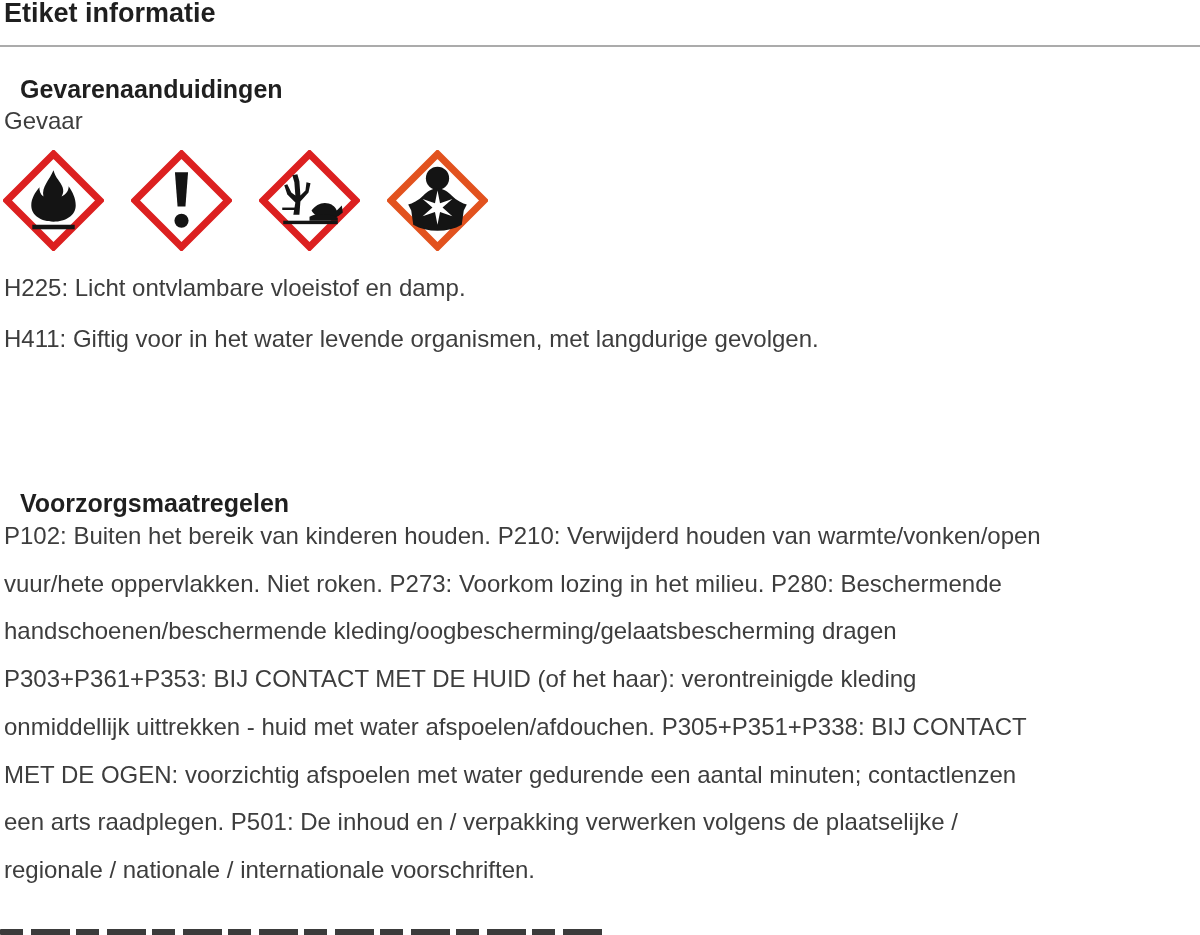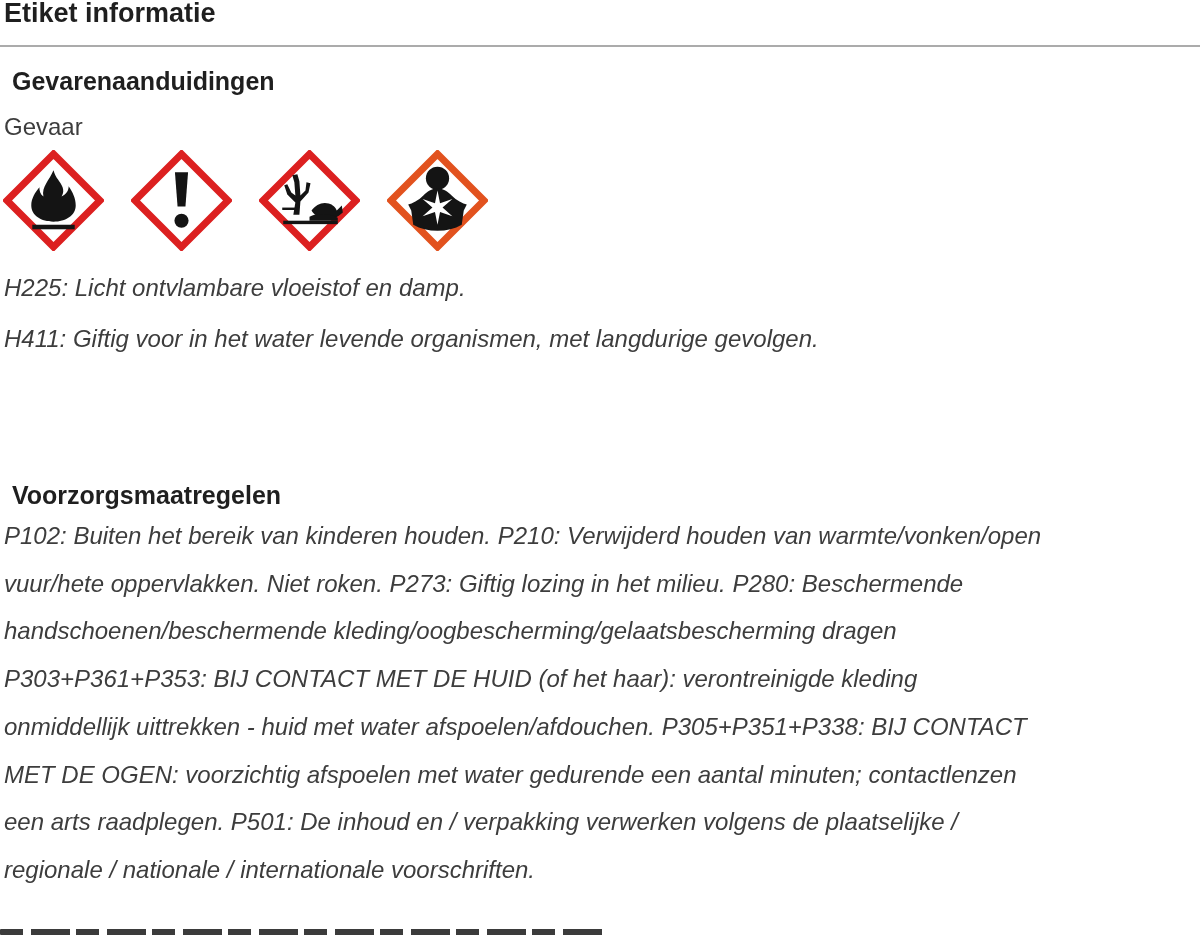--- a/index.html
+++ b/index.html
@@ -15,43 +15,43 @@
     left: 4px; top: -4px;
     font-size: 27px; line-height: 34px; font-weight: 700;
     color: #1f1f1f; margin: 0; white-space: nowrap;
   }
   .rule {
     left: 0; top: 45px; width: 1200px; height: 2px;
     background: #8f8f8f; opacity: .75;
   }
   .section-heading {
     left: 4px; font-size: 25px; line-height: 30px; font-weight: 700;
-    color: #1f1f1f; margin: 8px; white-space: nowrap;
+    color: #1f1f1f; margin: 16px; white-space: nowrap;
   }
   .heading-hazards { top: 58px; }
   .heading-precautions { top: 472px; }
   .signal-word {
-    left: 4px; top: 112px;
+    left: 4px; top: 106px;
     font-size: 24px; line-height: 30px; color: #3d3d3d; white-space: nowrap;
   }
   .picto-row { left: 0; top: 150px; width: 1200px; height: 101px; }
   .picto { position: absolute; top: 0; width: 101px; height: 101px; }
   .picto-1 { left: 3px; }
   .picto-2 { left: 131px; }
   .picto-3 { left: 259px; }
   .picto-4 { left: 387px; }
   .h-list {
     left: 4px; top: 263px; width: 1192px;
     font-size: 24px; line-height: 50.6px; color: #3d3d3d;
   }
   .p-list {
     left: 4px; top: 512px; width: 1192px;
     font-size: 24px; line-height: 47.7px; color: #3d3d3d;
   }
-  .textline { white-space: nowrap; font-style: italic; }
+  .textline { white-space: nowrap; }
   .cutoff-strip {
     left: 0; top: 929px; width: 606px; height: 6px;
     background: repeating-linear-gradient(90deg,
       #3b3b3b 0px, #3b3b3b 23px,
       transparent 23px, transparent 31px,
       #3b3b3b 31px, #3b3b3b 70px,
       transparent 70px, transparent 76px);
     border-radius: 1px;
   }
   svg .glyph-fill { stroke: none; }
@@ -101,21 +101,21 @@
 
 <div class="abs h-list">
   <div class="textline">H225: Licht ontvlambare vloeistof en damp.</div>
   <div class="textline">H411: Giftig voor in het water levende organismen, met langdurige gevolgen.</div>
 </div>
 
 <h2 class="abs section-heading heading-precautions">Voorzorgsmaatregelen</h2>
 
 <div class="abs p-list">
   <div class="textline">P102: Buiten het bereik van kinderen houden. P210: Verwijderd houden van warmte/vonken/open</div>
-  <div class="textline">vuur/hete oppervlakken. Niet roken. P273: Giftig lozing in het milieu. P280: Beschermende</div>
+  <div class="textline">vuur/hete oppervlakken. Niet roken. P273: Voorkom lozing in het milieu. P280: Beschermende</div>
   <div class="textline">handschoenen/beschermende kleding/oogbescherming/gelaatsbescherming dragen</div>
   <div class="textline">P303+P361+P353: BIJ CONTACT MET DE HUID (of het haar): verontreinigde kleding</div>
   <div class="textline">onmiddellijk uittrekken - huid met water afspoelen/afdouchen. P305+P351+P338: BIJ CONTACT</div>
   <div class="textline">MET DE OGEN: voorzichtig afspoelen met water gedurende een aantal minuten; contactlenzen</div>
   <div class="textline">een arts raadplegen. P501: De inhoud en / verpakking verwerken volgens de plaatselijke /</div>
   <div class="textline">regionale / nationale / internationale voorschriften.</div>
 </div>
 
 <div class="abs cutoff-strip"></div>
 

